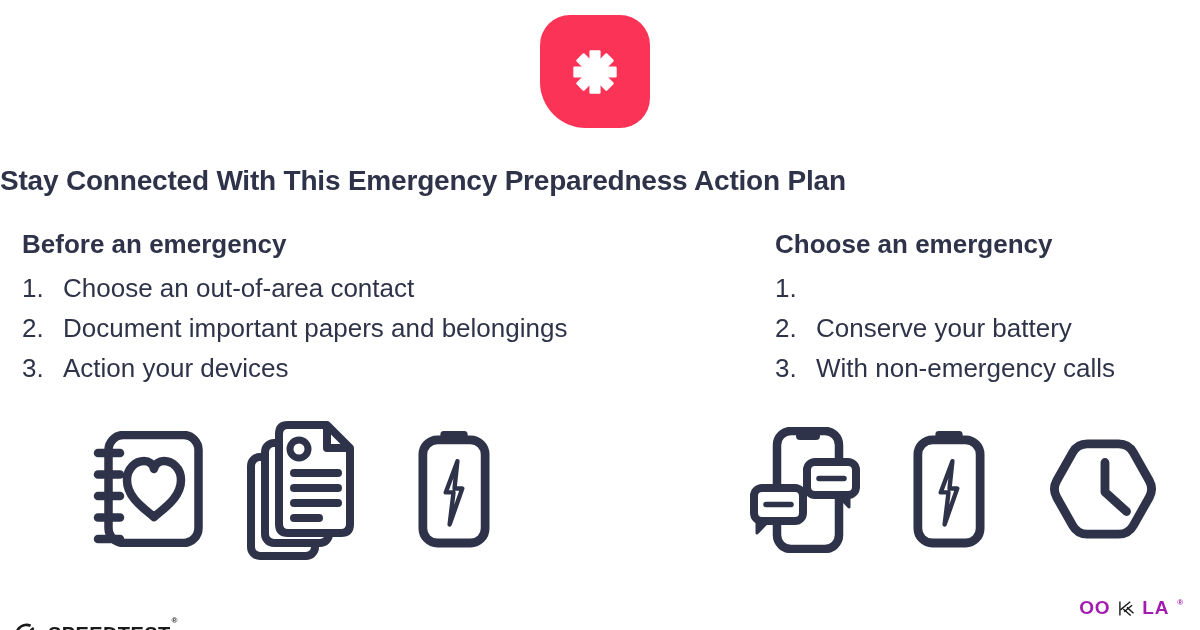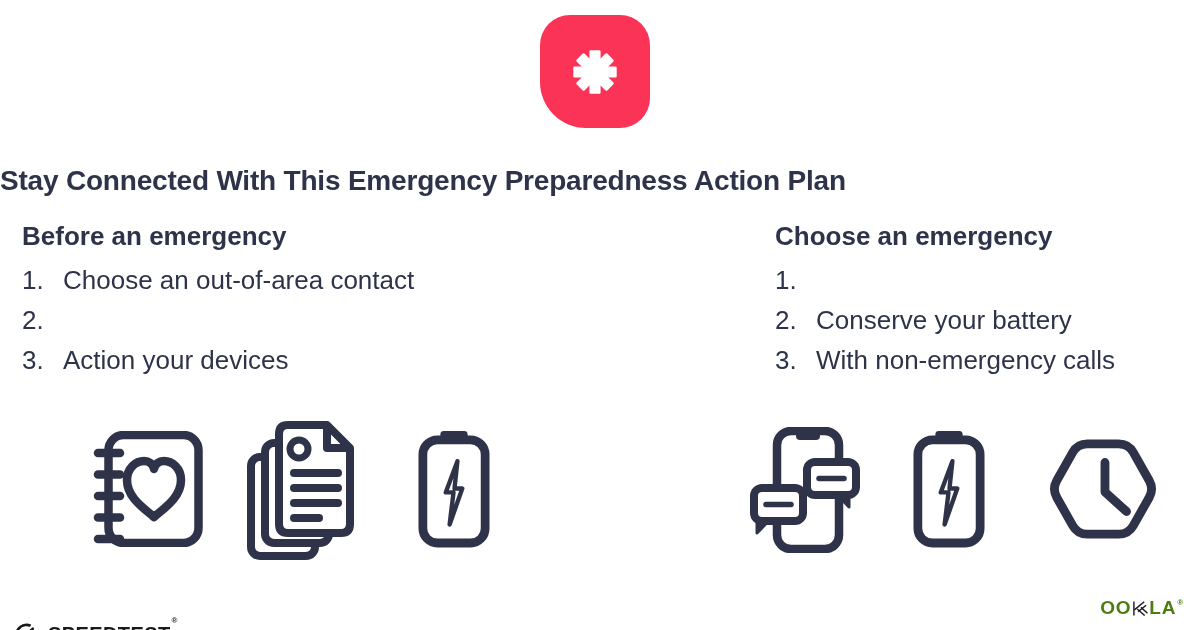--- a/index.html
+++ b/index.html
@@ -12,39 +12,39 @@
     background:#FB3356;border-radius:30px 30px 30px 46px;
     display:flex;align-items:center;justify-content:center;
   }
   .main-title{
     position:absolute;top:146px;left:0;width:1200px;
     font-size:28px;font-weight:700;letter-spacing:-0.2px;color:#2E3349;
   }
   .col{position:absolute;top:221px;}
   .col-left{left:22px;width:720px;}
   .col-right{left:775px;width:420px;}
-  .col-heading{margin:0 0 8px 0;font-size:26px;font-weight:700;color:#2E3349;}
+  .col-heading{margin:8px 0 8px 0;font-size:26px;font-weight:700;color:#2E3349;}
   .col ol{list-style:none;margin:0;padding:0;}
   .col li{display:flex;font-size:26px;line-height:40px;color:#2E3349;}
   .col .num{width:41px;flex:none;}
   .icon{position:absolute;}
   .ic-notebook{left:93px;top:431px;}
   .ic-documents{left:246px;top:420px;}
   .ic-battery-1{left:418px;top:430px;}
   .ic-phone{left:750px;top:427px;}
   .ic-battery-2{left:913px;top:430px;}
   .ic-hexclock{left:1046px;top:438px;}
   .footer-speedtest{
     position:absolute;left:13px;top:621px;display:flex;align-items:center;gap:8px;color:#1A1A1A;
   }
   .speedtest-word{font-size:20px;font-weight:700;letter-spacing:0.4px;color:#1A1A1A;}
   .tm{font-size:8px;vertical-align:top;position:relative;top:-7px;left:1px;}
   .footer-ookla{
     position:absolute;right:17px;top:597px;display:flex;align-items:center;
-    font-size:19px;font-weight:600;letter-spacing:0.8px;color:#4d7c0f;
+    font-size:19px;font-weight:600;letter-spacing:0.8px;color:#a21caf;gap:7px;
   }
   .footer-ookla .k-glyph{margin:0 1px;display:block;}
   .footer-ookla .tm{top:-6px;}
 </style>
 </head>
 <body>
 
 <div class="app-tile">
   <svg viewBox="0 0 100 100" width="62" height="62" aria-hidden="true">
     <g fill="#ffffff" transform="translate(50,50)">
@@ -60,20 +60,21 @@
 
 <div class="col col-left">
   <h2 class="col-heading">Before an emergency</h2>
   <ol>
     <li>
       <span class="num">1.</span>
       <span>Choose an out-of-area contact</span>
     </li>
     <li>
       <span class="num">2.</span>
+      <span>Document important papers and belongings</span>
     </li>
     <li>
       <span class="num">3.</span>
       <span>Action your devices</span>
     </li>
   </ol>
 </div>
 
 <div class="col col-right">
   <h2 class="col-heading">Choose an emergency</h2>

